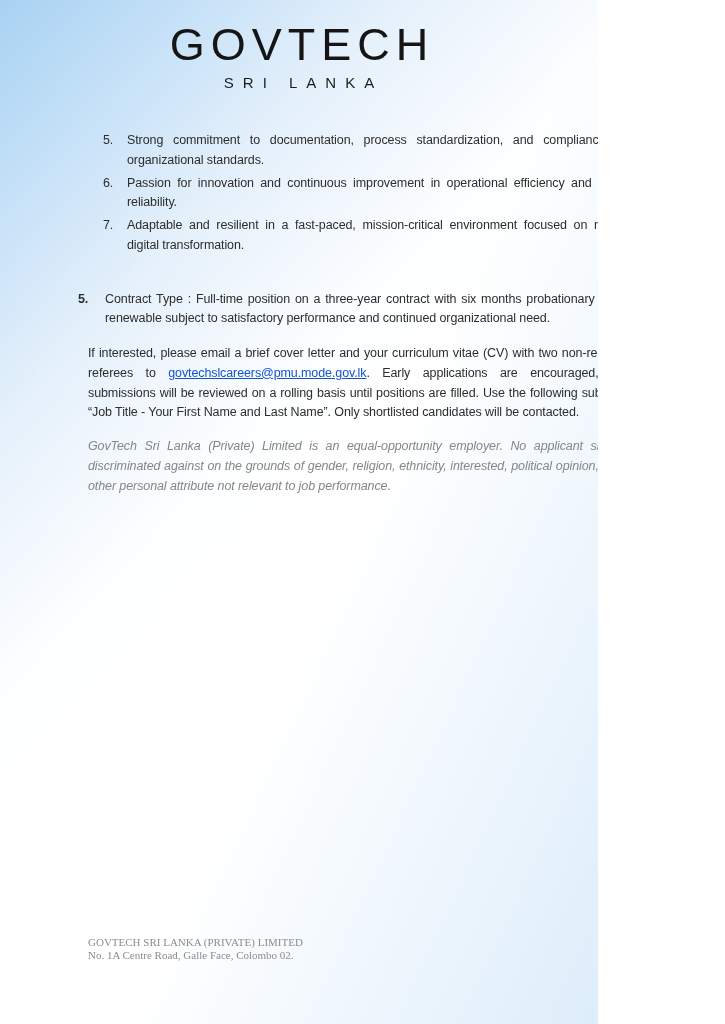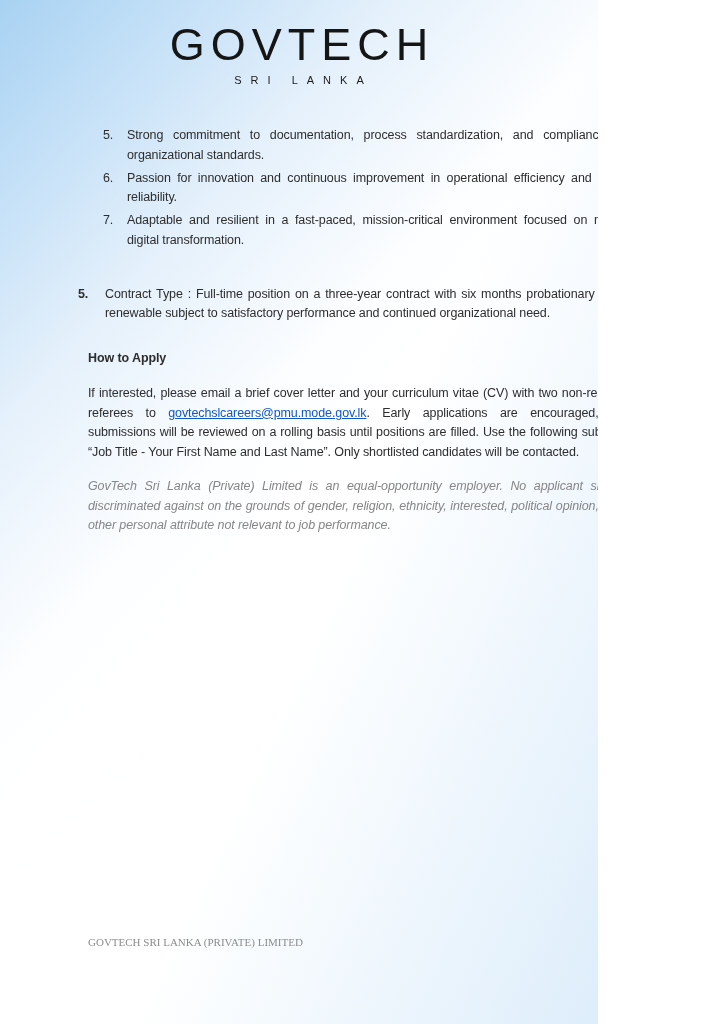--- a/index.html
+++ b/index.html
@@ -18,21 +18,21 @@
   .logo-main {
     font-size: 45px;
     line-height: 1.0;
     letter-spacing: 6px;
     font-weight: 400;
     color: #151515;
     padding-left: 6px; 
   }
   .logo-sub {
     margin-top: 7px;
-    font-size: 11px;
+    font-size: 15px;
     letter-spacing: 9px;
     color: #1d1d1d;
     padding-left: 9px;
   }
   .content {
     width: 549px;
     margin: 40px 0 0 88px;
     font-size: 12.5px;
     line-height: 1.58;
     letter-spacing: -0.1px;
@@ -94,25 +94,25 @@
         <span class="req-num">7.</span>
         <span class="req-text">Adaptable and resilient in a fast-paced, mission-critical environment focused on national digital transformation.</span>
       </li>
     </ol>
 
     <div class="contract">
       <span class="contract-num">5.</span>
       <div class="contract-body"><span class="bold">Contract Type</span><span> : </span><span>Full-time position on a three-year contract with six months probationary period, renewable subject to satisfactory performance and continued organizational need.</span></div>
     </div>
 
-    <h3 class="apply-heading">How to Apply</h3>
 
     <p class="apply-par"><span>If interested, please email a brief cover letter and your curriculum vitae (CV) with two non-related referees to </span><a class="email-link">govtechslcareers@pmu.mode.gov.lk</a><span>. Early applications are encouraged, as submissions will be reviewed on a rolling basis until positions are filled. Use the following subject: “Job Title - Your First Name and Last Name”.  </span><span class="bold">Only shortlisted candidates will be contacted</span><span>.</span></p>
 
     <p class="eeo">GovTech Sri Lanka (Private) Limited is an equal-opportunity employer. No applicant shall be discriminated against on the grounds of gender, religion, ethnicity, interested, political opinion, or any other personal attribute not relevant to job performance.</p>
 
   </main>
 
   <footer class="page-footer">
     <div>GOVTECH SRI LANKA (PRIVATE) LIMITED</div>
+    <div>No. 1A Centre Road, Galle Face, Colombo 02.</div>
   </footer>
 
 </div>
 
 </body></html>

